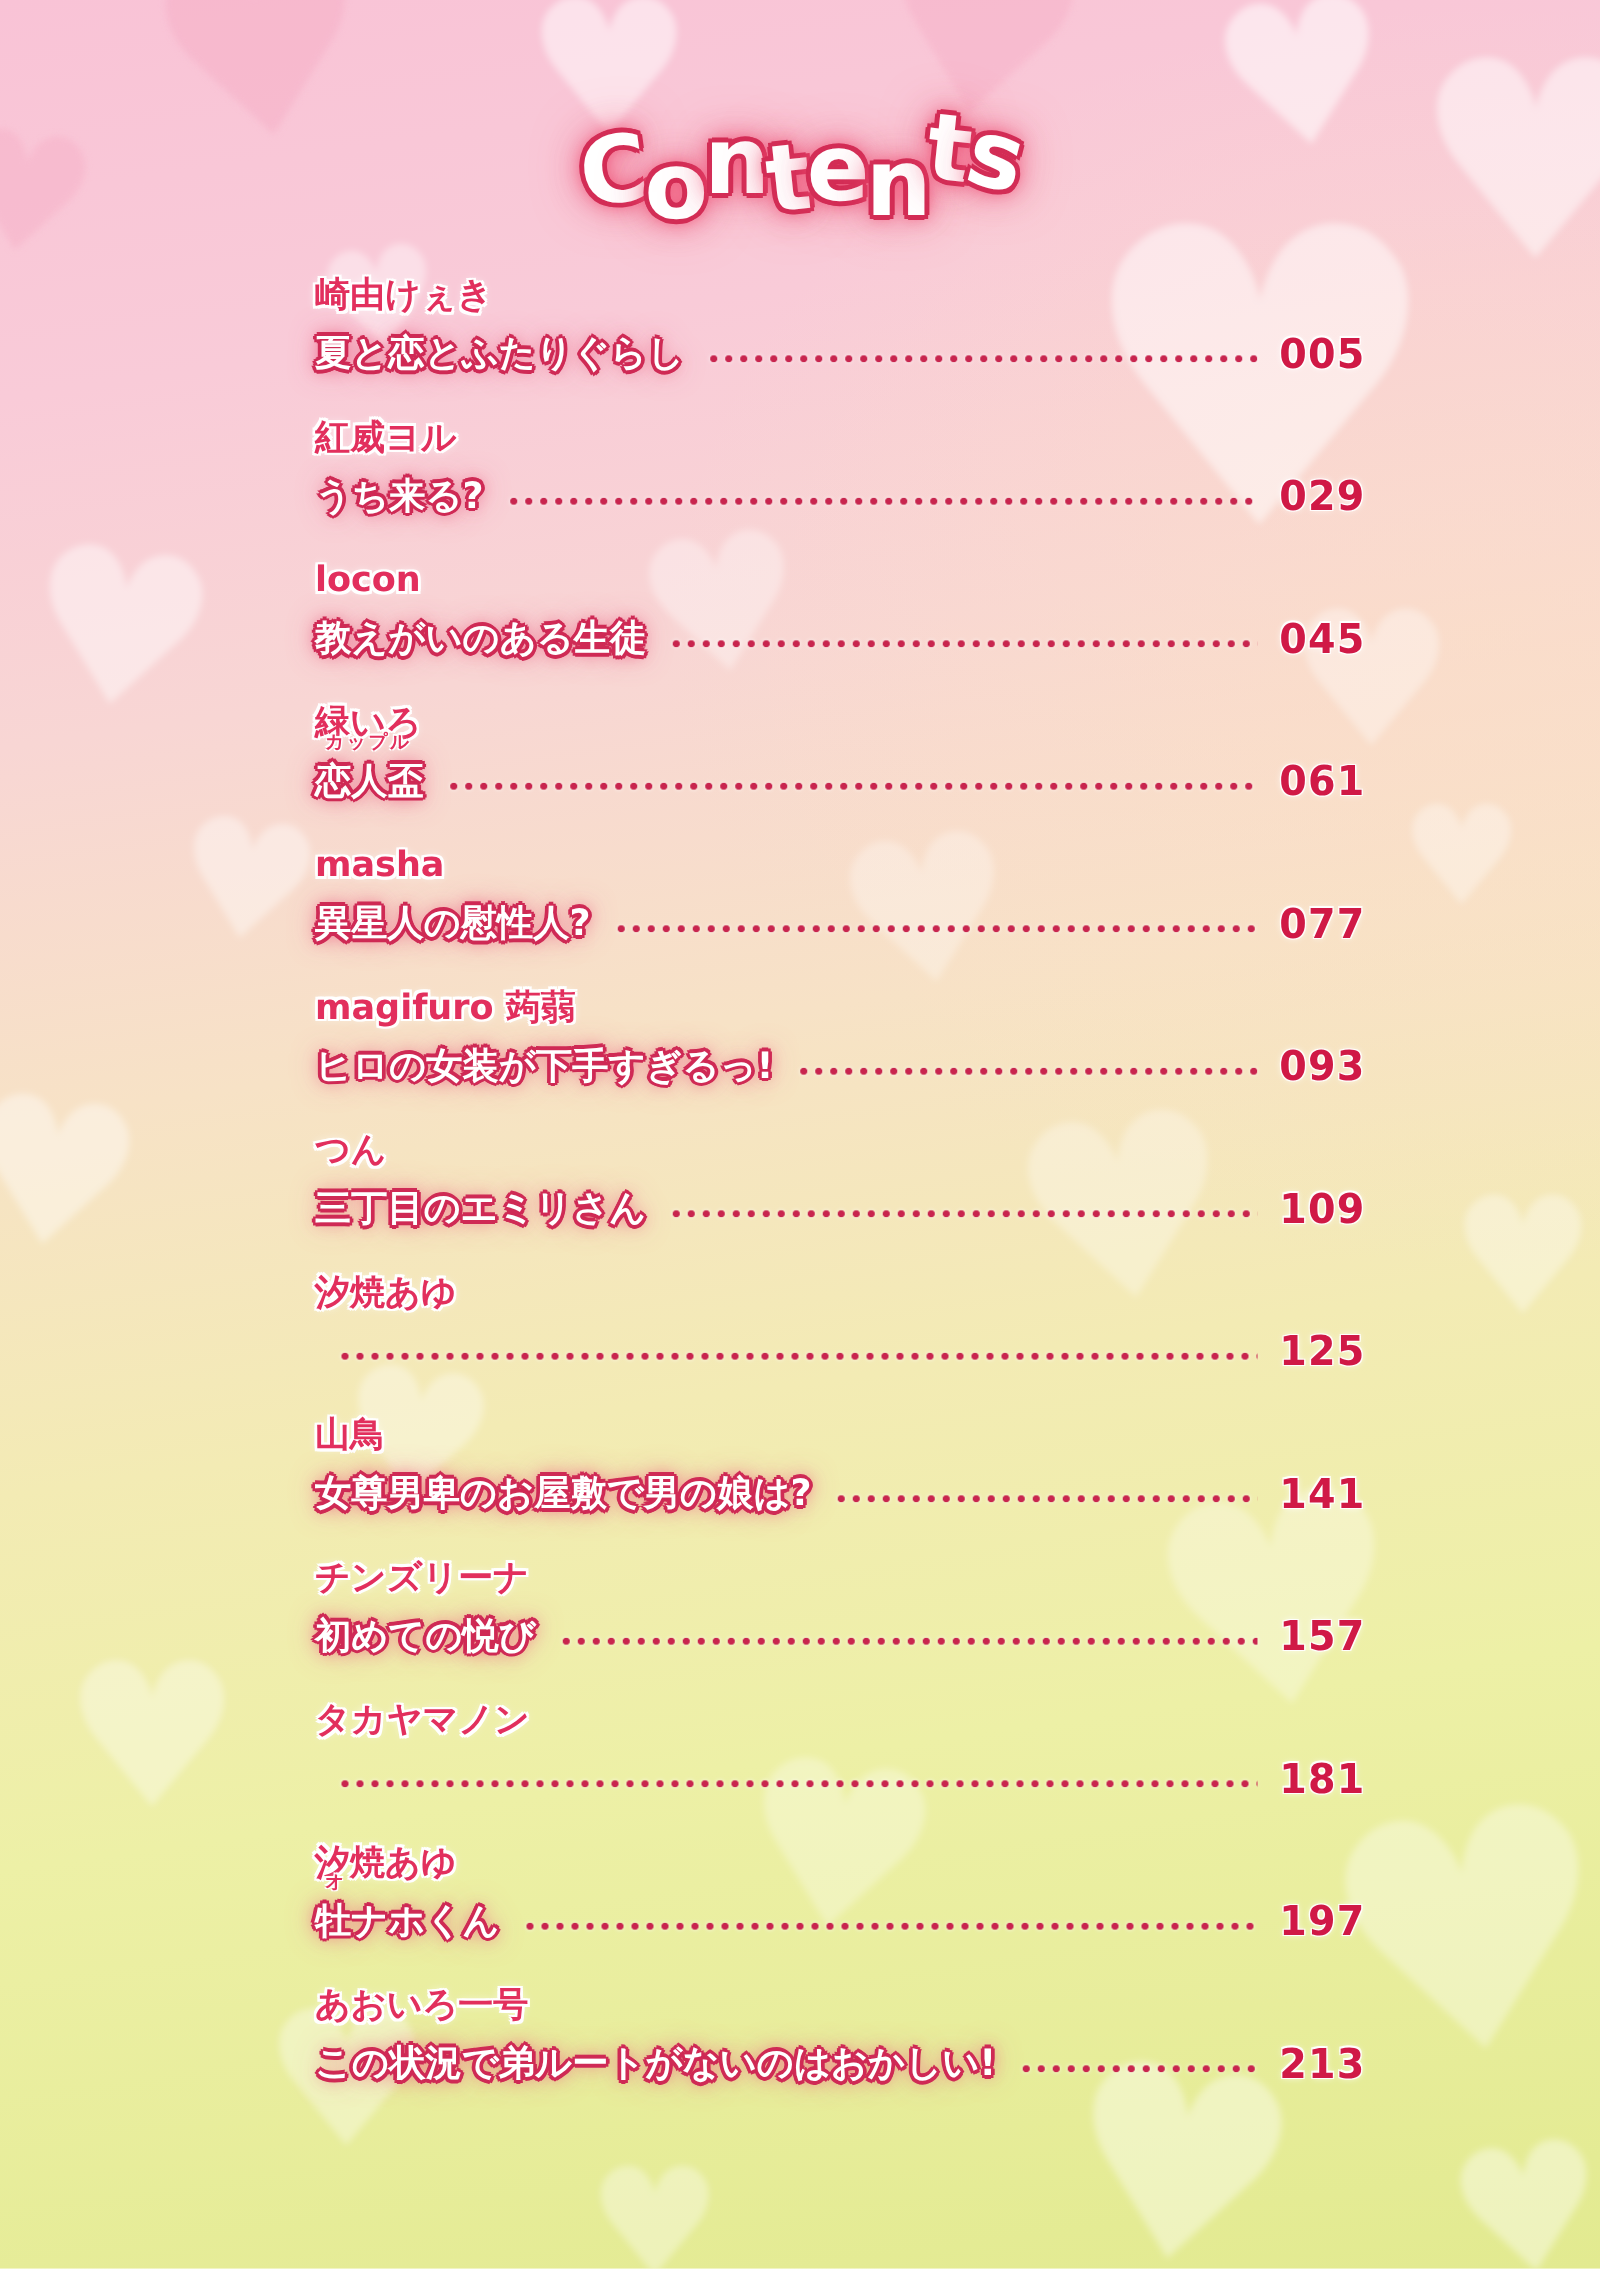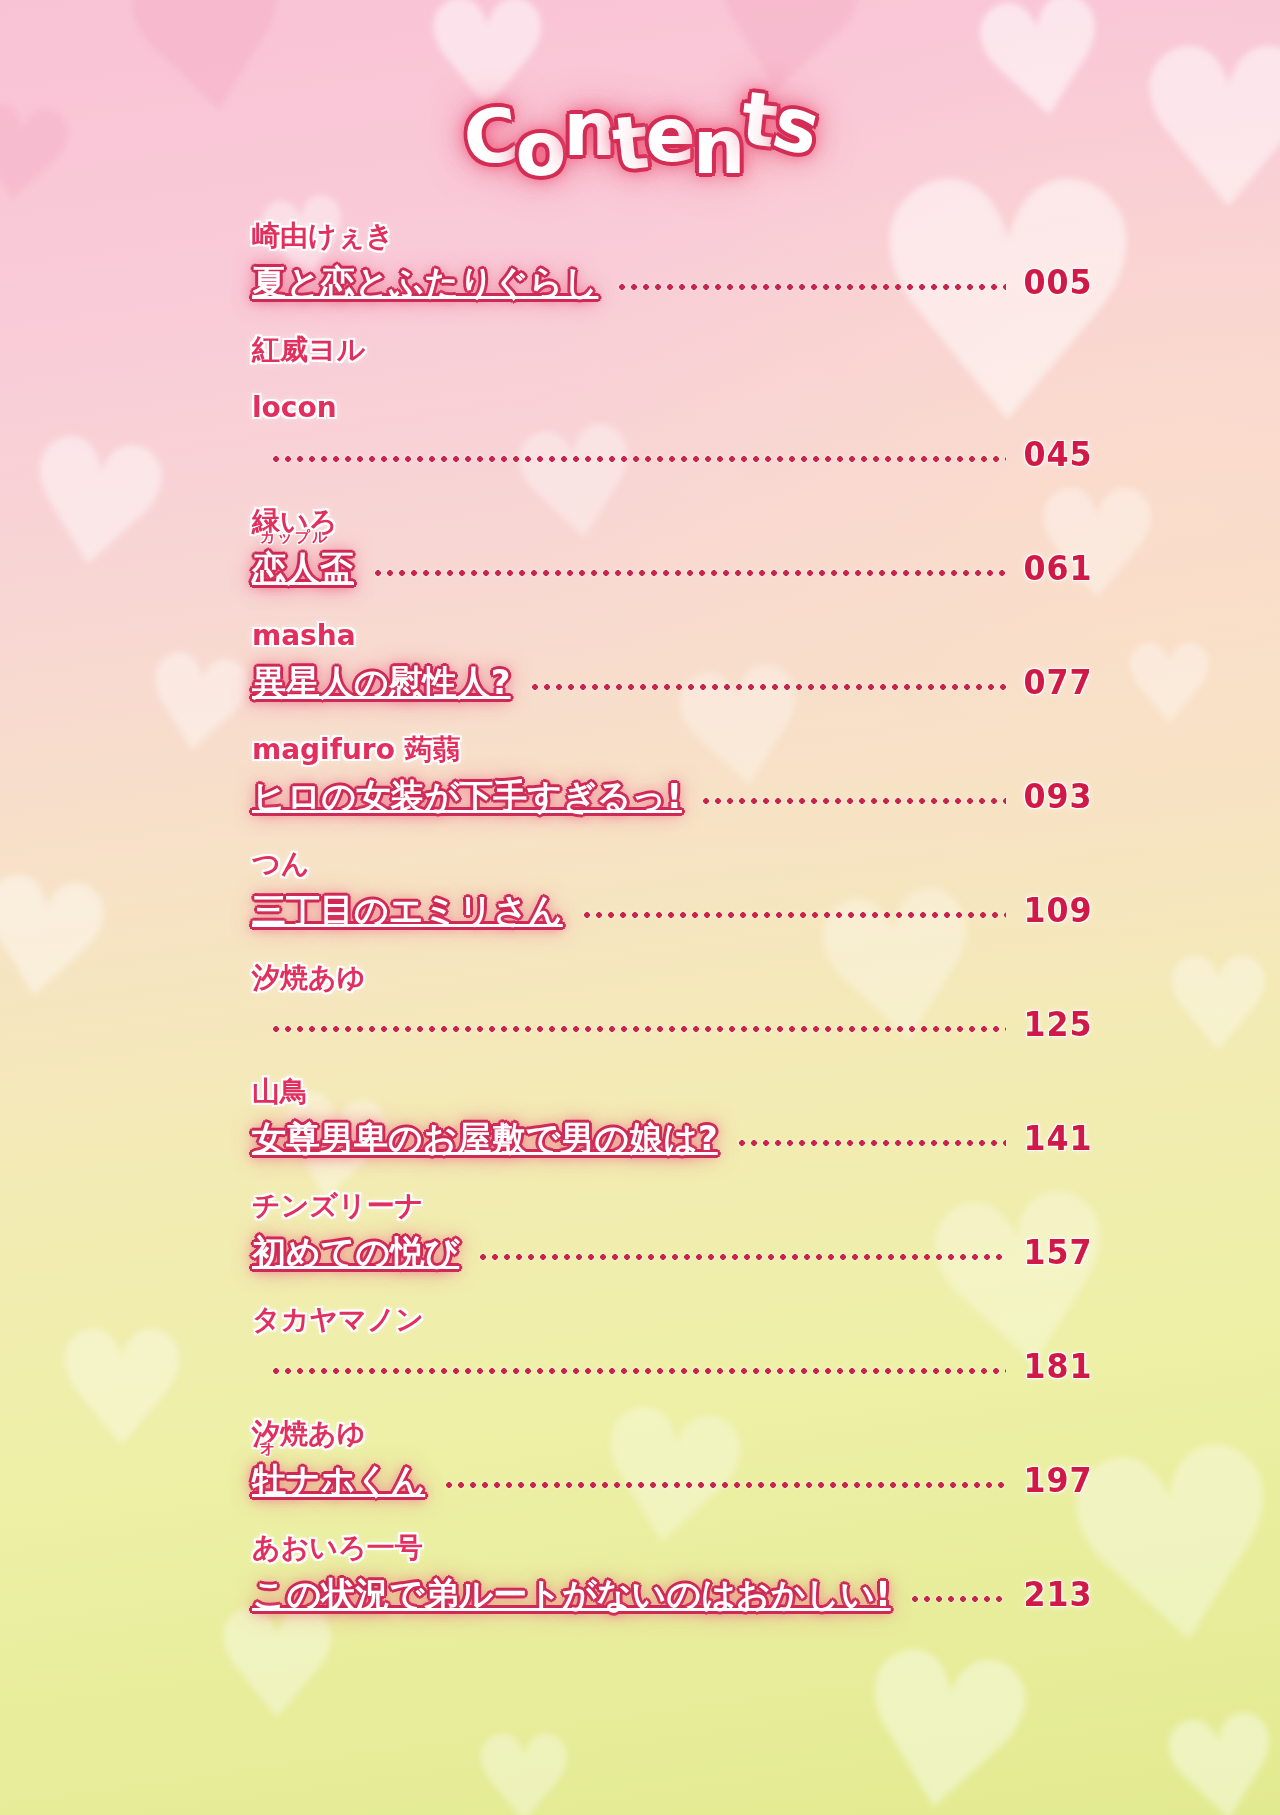--- a/index.html
+++ b/index.html
@@ -39,27 +39,26 @@
   .author{
     font-size:28px;font-weight:bold;color:#e22f5d;line-height:36px;
     text-shadow:
       -2px -2px 0 #ffffff, 2px -2px 0 #ffffff, -2px 2px 0 #ffffff, 2px 2px 0 #ffffff,
       -2px 0 0 #ffffff, 2px 0 0 #ffffff, 0 -2px 0 #ffffff, 0 2px 0 #ffffff,
       0 0 8px rgba(255,255,255,.9);
   }
   .title-row{display:flex;align-items:center;height:56px;}
   .title-wrap{position:relative;flex:0 0 auto;}
   .title{
-    font-size:34px;font-weight:bold;color:#ffffff;line-height:52px;
+    font-size:29px;font-weight:bold;color:#ffffff;line-height:52px;
     white-space:nowrap;
     text-shadow:
       -2px -2px 0 #cf2a55, 2px -2px 0 #cf2a55, -2px 2px 0 #cf2a55, 2px 2px 0 #cf2a55,
       -3px 0 0 #cf2a55, 3px 0 0 #cf2a55, 0 -3px 0 #cf2a55, 0 3px 0 #cf2a55,
       0 0 12px #ee6386, 0 0 22px rgba(238,99,134,.8);
-    text-decoration: underline;
   }
   .rubi{
     position:absolute;top:-14px;left:8px;
     font-size:15px;font-weight:bold;color:#e22f5d;letter-spacing:2px;
     text-shadow:
       -1px -1px 0 #fff, 1px -1px 0 #fff, -1px 1px 0 #fff, 1px 1px 0 #fff,
       0 0 4px rgba(255,255,255,.9);
     white-space:nowrap;
   }
   .leader{
@@ -119,25 +118,31 @@
       <div class="author">崎由けぇき</div>
       <div class="title-row">
         <span class="title-wrap"><span class="title">夏と恋とふたりぐらし</span></span>
         <span class="leader"></span>
         <span class="pagenum">005</span>
       </div>
     </div>
 
     <div class="entry">
       <div class="author">紅威ヨル</div>
+      <div class="title-row">
+        <span class="title-wrap"><span class="title">うち来る?</span></span>
+        <span class="leader"></span>
+        <span class="pagenum">029</span>
+      </div>
     </div>
 
     <div class="entry">
       <div class="author">locon</div>
       <div class="title-row">
+        <span class="title-wrap"><span class="title">教えがいのある生徒</span></span>
         <span class="leader"></span>
         <span class="pagenum">045</span>
       </div>
     </div>
 
     <div class="entry">
       <div class="author">緑いろ</div>
       <div class="title-row">
         <span class="title-wrap">
           <span class="rubi">カップル</span>

